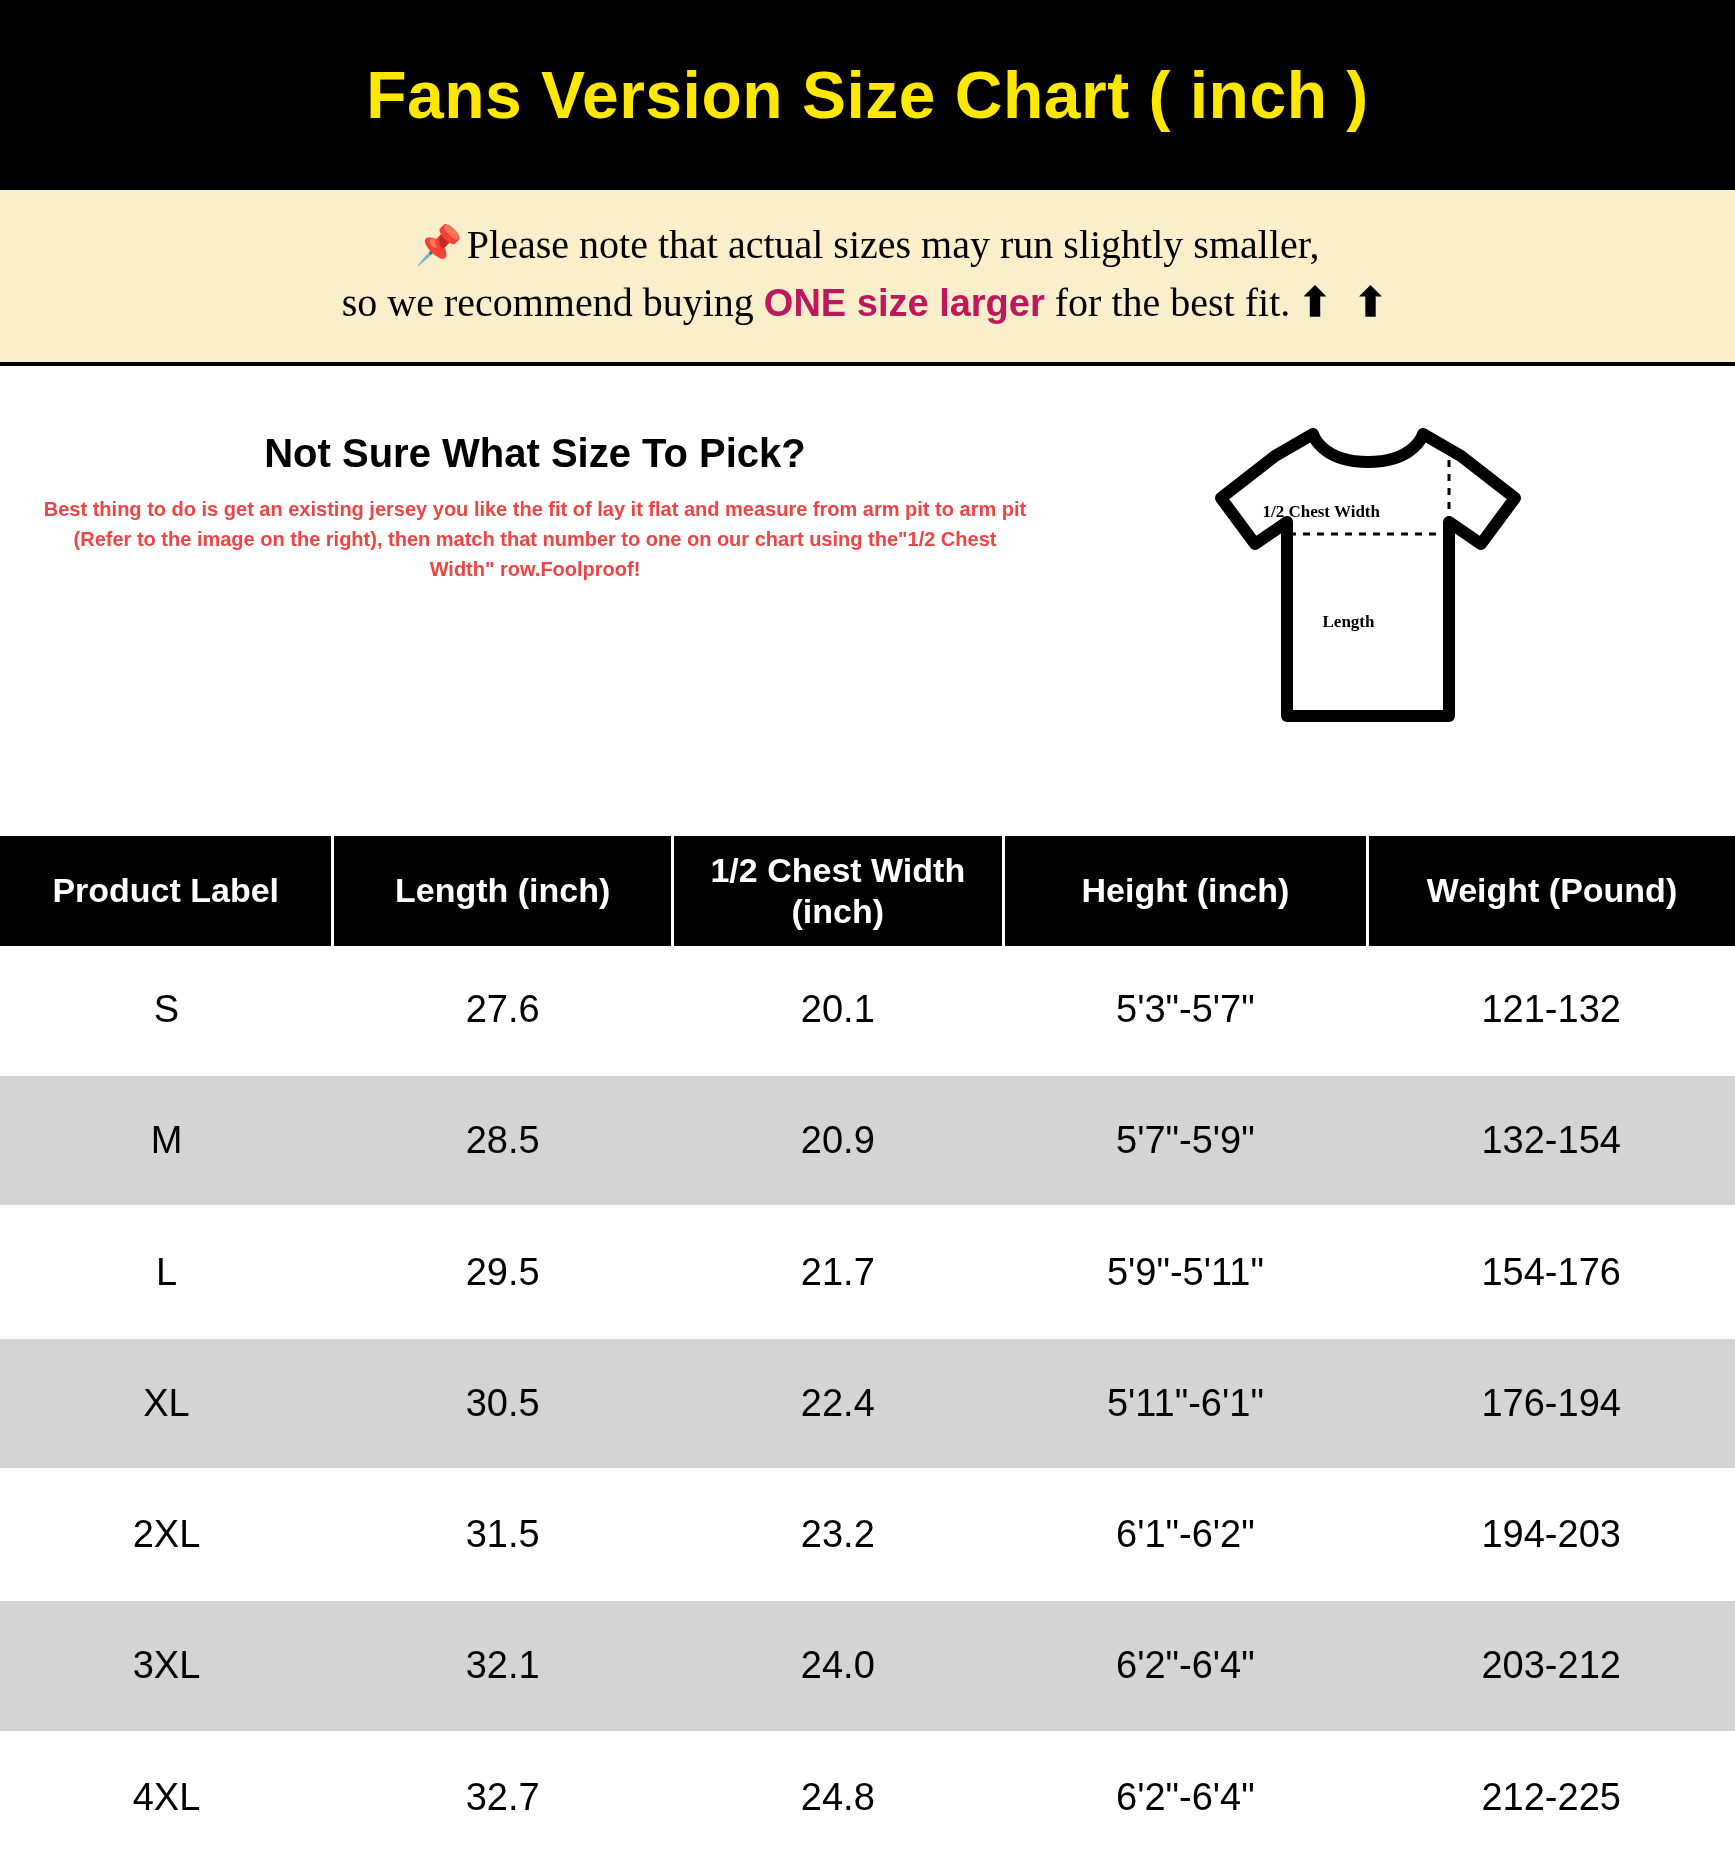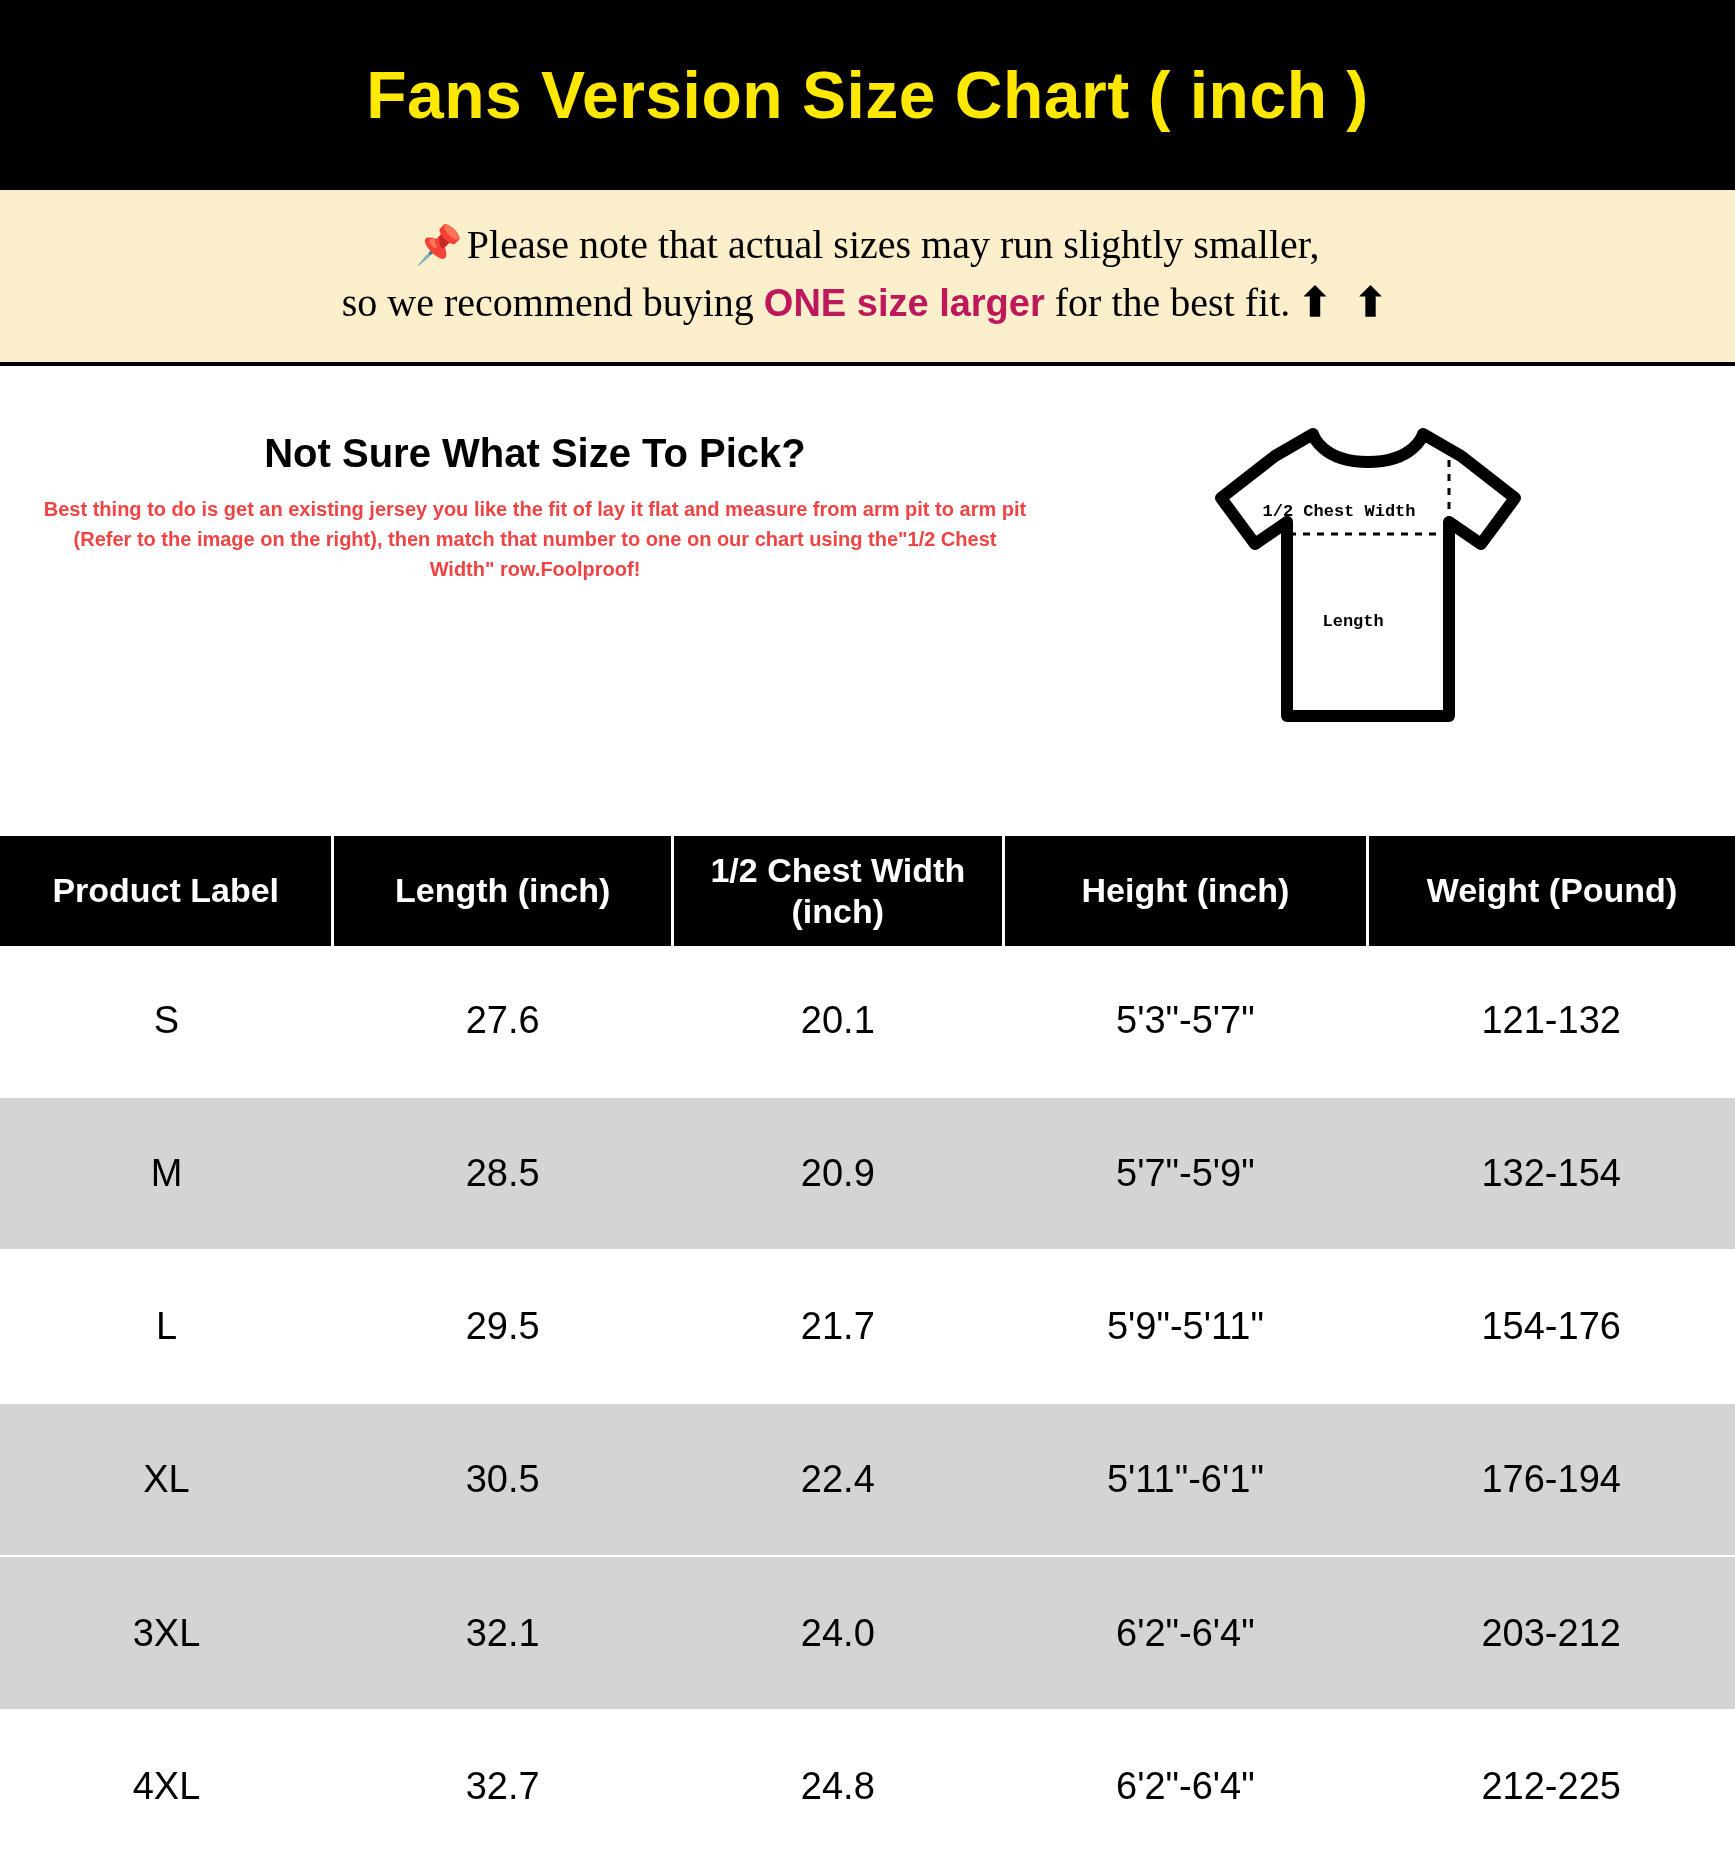--- a/index.html
+++ b/index.html
@@ -111,21 +111,21 @@
     position: relative;
     width: 330px;
     height: 330px;
   }
   .tshirt-wrap svg { display: block; }
   .fig-label {
     position: absolute;
     font-size: 17px;
     font-weight: bold;
     color: #000000;
-    font-family: Liberation Mono, monospace;
+    font-family: Liberation Serif, serif;
     white-space: nowrap;
   }
   .fig-label.chest { left: 60px; top: 86px; }
   .fig-label.length { left: 120px; top: 196px; }
   
   .size-table {
     border-collapse: collapse;
     width: 100%;
     table-layout: fixed;
     flex: 1 1 auto;
@@ -226,20 +226,27 @@
         <td>5'9"-5'11"</td>
         <td>154-176</td>
       </tr>
       <tr class="even">
         <td>XL</td>
         <td>30.5</td>
         <td>22.4</td>
         <td>5'11"-6'1"</td>
         <td>176-194</td>
       </tr>
+      <tr class="odd">
+        <td>2XL</td>
+        <td>31.5</td>
+        <td>23.2</td>
+        <td>6'1"-6'2"</td>
+        <td>194-203</td>
+      </tr>
       <tr class="even">
         <td>3XL</td>
         <td>32.1</td>
         <td>24.0</td>
         <td>6'2"-6'4"</td>
         <td>203-212</td>
       </tr>
       <tr class="odd">
         <td>4XL</td>
         <td>32.7</td>

